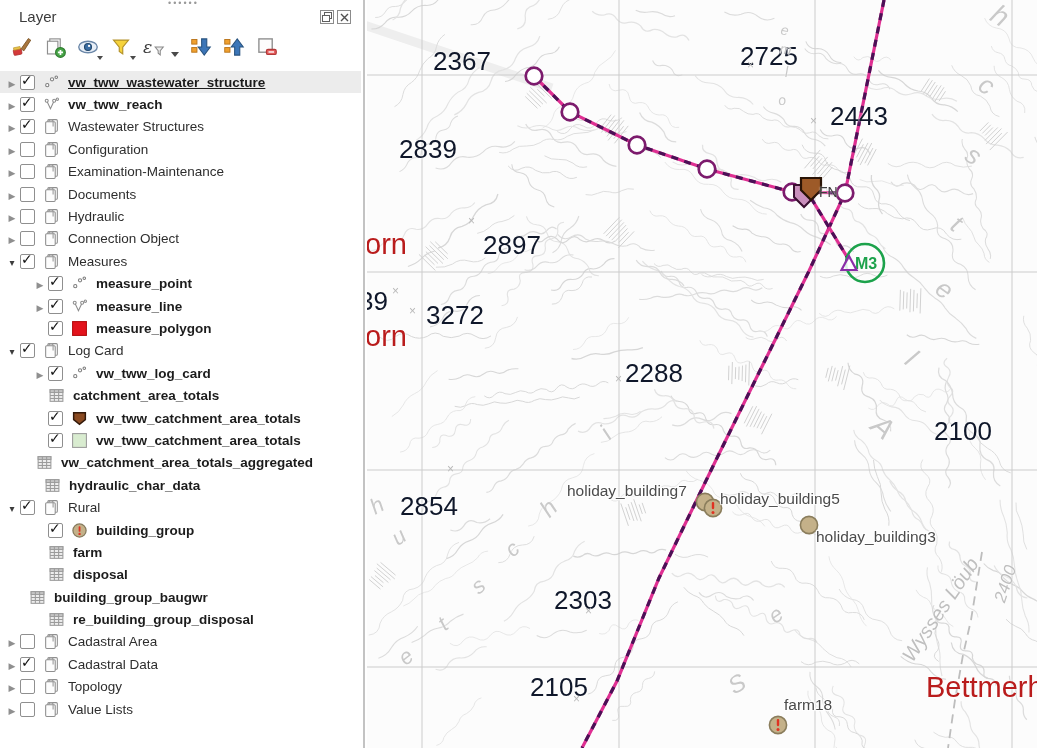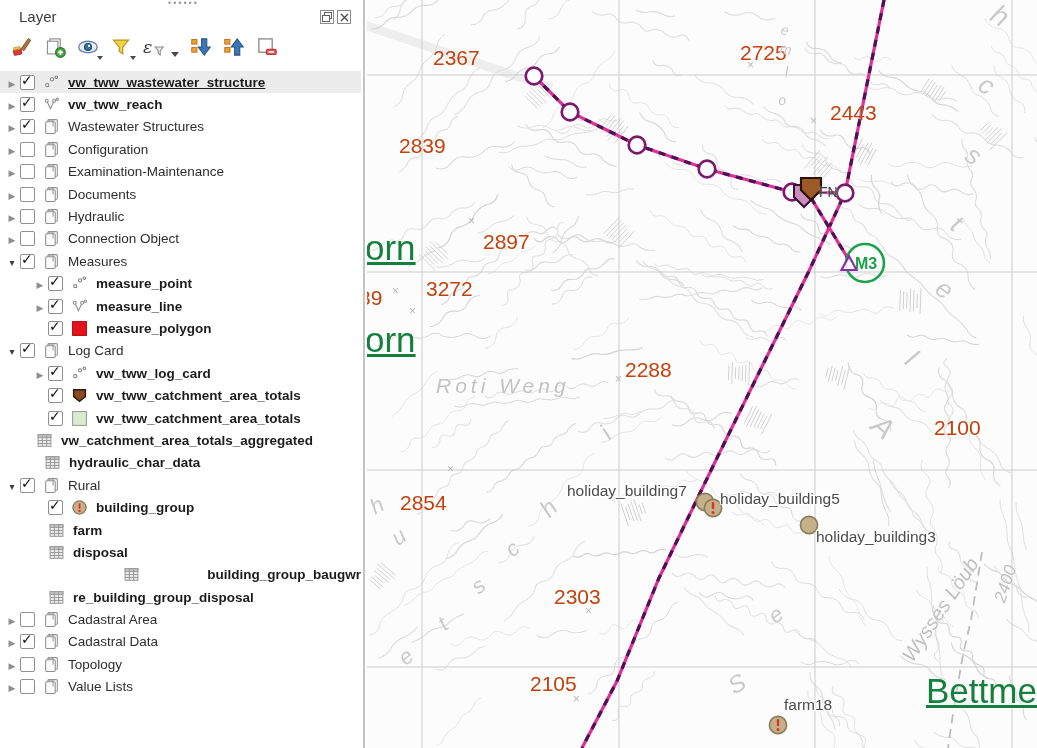--- a/index.html
+++ b/index.html
@@ -38,22 +38,22 @@
   .licon{flex:0 0 18px;width:18px;height:17px;margin-right:7px;}
   .lbl{white-space:nowrap;}
   .lbl.b{font-weight:bold;color:#1c1c1c;}
   .lbl.u{text-decoration:underline;}
 
   
   #map{position:absolute;left:367px;top:0;width:670px;height:748px;background:#fcfcfc;overflow:hidden;}
   #mapsvg{position:absolute;left:0;top:0;}
   #map-labels{position:absolute;left:0;top:0;width:100%;height:100%;pointer-events:none;}
   .mlab{position:absolute;white-space:nowrap;}
-  .elev{font-size:21px;color:#c2410c;text-shadow:0 0 3px #fff;}
-  .big{font-size:35px;color:#15803d;text-shadow:0 0 3px #fff;text-decoration:underline;}
+  .elev{font-size:26px;color:#0f172a;text-shadow:0 0 3px #fff;}
+  .big{font-size:29px;color:#b91c1c;text-shadow:0 0 3px #fff;}
   .place{font-size:21px;font-style:italic;letter-spacing:4px;color:#c3c3c3;text-shadow:0 0 3px #fff;}
   .feat{font-size:15.5px;color:#4b4b4b;text-shadow:-1px -1px 1px #fff,1px -1px 1px #fff,-1px 1px 1px #fff,1px 1px 1px #fff,0 0 3px #fff;}
   .fn{font-size:14px;color:#3d3d3d;text-shadow:0 0 2px #fff;}
   .letter{font-style:italic;color:#c9c9c9;text-shadow:0 0 2px #fff;}
   .rotlab{font-style:italic;color:#bfbfbf;text-shadow:0 0 2px #fff;transform-origin:0 50%;}
   .xmark{font-size:12px;color:#b9b9b9;}
 </style>
 </head>
 <body>
 
@@ -305,111 +305,123 @@
               <g fill="#fff" stroke="#7d7d7d">
                 <circle cx="4" cy="10.5" r="1.5"></circle>
                 <circle cx="8.5" cy="5" r="1.5"></circle>
                 <circle cx="12.5" cy="3" r="1.2"></circle>
               </g>
             </svg></span>
           <span class="lbl b">vw_tww_log_card</span>
         </div>
         <div class="trow" style="padding-left: 32px;">
           <span class="slot-exp"></span>
-          <span class="cbox">
-            <span class="chk">✓</span>
-          </span>
-          <span class="licon"><svg width="17" height="17" viewBox="0 0 16 16">
-              <path d="M2.5 2.5 h11 v6.5 l-5.5 4.5 -5.5 -4.5 z" fill="#8a4a21" stroke="#33190a" stroke-width="1.4"></path>
-            </svg></span>
-          <span class="lbl b">vw_tww_catchment_area_totals</span>
-        </div>
-        <div class="trow" style="padding-left: 32px;">
-          <span class="slot-exp"></span>
-          <span class="cbox">
-            <span class="chk">✓</span>
-          </span>
-          <span class="licon"><svg width="17" height="17" viewBox="0 0 16 16">
-              <rect x="1.5" y="1.5" width="13" height="13" fill="#d9ecd0" stroke="#9b9b9b"></rect>
-            </svg></span>
-          <span class="lbl b">vw_tww_catchment_area_totals</span>
-        </div>
-        <div class="trow" style="padding-left: 20px;">
-          <span class="slot-exp"></span>
           <span class="licon"><svg width="17" height="17" viewBox="0 0 16 16">
               <rect x="2" y="2.5" width="12" height="11" fill="#ededed" stroke="#9b9b9b"></rect>
               <rect x="2" y="2.5" width="12" height="2.6" fill="#c9c9c9" stroke="#9b9b9b"></rect>
               <line x1="6" y1="2.5" x2="6" y2="13.5" stroke="#9b9b9b"></line>
               <line x1="10" y1="2.5" x2="10" y2="13.5" stroke="#9b9b9b"></line>
               <line x1="2" y1="8" x2="14" y2="8" stroke="#9b9b9b"></line>
               <line x1="2" y1="10.8" x2="14" y2="10.8" stroke="#9b9b9b"></line>
             </svg></span>
-          <span class="lbl b">vw_catchment_area_totals_aggregated</span>
-        </div>
-        <div class="trow" style="padding-left: 28px;">
+          <span class="lbl b">catchment_area_totals</span>
+        </div>
+        <div class="trow" style="padding-left: 32px;">
+          <span class="slot-exp"></span>
+          <span class="cbox">
+            <span class="chk">✓</span>
+          </span>
+          <span class="licon"><svg width="17" height="17" viewBox="0 0 16 16">
+              <path d="M2.5 2.5 h11 v6.5 l-5.5 4.5 -5.5 -4.5 z" fill="#8a4a21" stroke="#33190a" stroke-width="1.4"></path>
+            </svg></span>
+          <span class="lbl b">vw_tww_catchment_area_totals</span>
+        </div>
+        <div class="trow" style="padding-left: 32px;">
+          <span class="slot-exp"></span>
+          <span class="cbox">
+            <span class="chk">✓</span>
+          </span>
+          <span class="licon"><svg width="17" height="17" viewBox="0 0 16 16">
+              <rect x="1.5" y="1.5" width="13" height="13" fill="#d9ecd0" stroke="#9b9b9b"></rect>
+            </svg></span>
+          <span class="lbl b">vw_tww_catchment_area_totals</span>
+        </div>
+        <div class="trow" style="padding-left: 20px;">
           <span class="slot-exp"></span>
           <span class="licon"><svg width="17" height="17" viewBox="0 0 16 16">
               <rect x="2" y="2.5" width="12" height="11" fill="#ededed" stroke="#9b9b9b"></rect>
               <rect x="2" y="2.5" width="12" height="2.6" fill="#c9c9c9" stroke="#9b9b9b"></rect>
               <line x1="6" y1="2.5" x2="6" y2="13.5" stroke="#9b9b9b"></line>
               <line x1="10" y1="2.5" x2="10" y2="13.5" stroke="#9b9b9b"></line>
               <line x1="2" y1="8" x2="14" y2="8" stroke="#9b9b9b"></line>
               <line x1="2" y1="10.8" x2="14" y2="10.8" stroke="#9b9b9b"></line>
             </svg></span>
-          <span class="lbl b">hydraulic_char_data</span>
-        </div>
-        <div class="trow" style="padding-left: 4px;">
-          <span class="slot-exp"><span class="exp-o">▾</span></span>
-          <span class="cbox">
-            <span class="chk">✓</span>
-          </span>
-          <span class="licon"><svg width="17" height="17" viewBox="0 0 16 16">
-              <rect x="4.5" y="1.5" width="9" height="11" rx="1" fill="#fff" stroke="#8f8f8f"></rect>
-              <rect x="2.5" y="3.5" width="9" height="11" rx="1" fill="#fdfdfd" stroke="#8f8f8f"></rect>
-              <path d="M5.5 3.5 a2 2 0 0 1 4 0 v4.5" fill="none" stroke="#9a9a9a"></path>
-            </svg></span>
-          <span class="lbl">Rural</span>
-        </div>
-        <div class="trow" style="padding-left: 32px;">
-          <span class="slot-exp"></span>
-          <span class="cbox">
-            <span class="chk">✓</span>
-          </span>
-          <span class="licon"><svg width="17" height="17" viewBox="0 0 16 16">
-              <circle cx="8" cy="8" r="6.2" fill="#c4b189" stroke="#857a5e" stroke-width="1.2"></circle>
-              <rect x="7.2" y="4" width="1.7" height="5.2" rx="0.8" fill="#e03222"></rect>
-              <circle cx="8.05" cy="11.2" r="1.1" fill="#e03222"></circle>
-            </svg></span>
-          <span class="lbl b">building_group</span>
-        </div>
-        <div class="trow" style="padding-left: 32px;">
+          <span class="lbl b">vw_catchment_area_totals_aggregated</span>
+        </div>
+        <div class="trow" style="padding-left: 28px;">
           <span class="slot-exp"></span>
           <span class="licon"><svg width="17" height="17" viewBox="0 0 16 16">
               <rect x="2" y="2.5" width="12" height="11" fill="#ededed" stroke="#9b9b9b"></rect>
               <rect x="2" y="2.5" width="12" height="2.6" fill="#c9c9c9" stroke="#9b9b9b"></rect>
               <line x1="6" y1="2.5" x2="6" y2="13.5" stroke="#9b9b9b"></line>
               <line x1="10" y1="2.5" x2="10" y2="13.5" stroke="#9b9b9b"></line>
               <line x1="2" y1="8" x2="14" y2="8" stroke="#9b9b9b"></line>
               <line x1="2" y1="10.8" x2="14" y2="10.8" stroke="#9b9b9b"></line>
             </svg></span>
-          <span class="lbl b">farm</span>
+          <span class="lbl b">hydraulic_char_data</span>
+        </div>
+        <div class="trow" style="padding-left: 4px;">
+          <span class="slot-exp"><span class="exp-o">▾</span></span>
+          <span class="cbox">
+            <span class="chk">✓</span>
+          </span>
+          <span class="licon"><svg width="17" height="17" viewBox="0 0 16 16">
+              <rect x="4.5" y="1.5" width="9" height="11" rx="1" fill="#fff" stroke="#8f8f8f"></rect>
+              <rect x="2.5" y="3.5" width="9" height="11" rx="1" fill="#fdfdfd" stroke="#8f8f8f"></rect>
+              <path d="M5.5 3.5 a2 2 0 0 1 4 0 v4.5" fill="none" stroke="#9a9a9a"></path>
+            </svg></span>
+          <span class="lbl">Rural</span>
+        </div>
+        <div class="trow" style="padding-left: 32px;">
+          <span class="slot-exp"></span>
+          <span class="cbox">
+            <span class="chk">✓</span>
+          </span>
+          <span class="licon"><svg width="17" height="17" viewBox="0 0 16 16">
+              <circle cx="8" cy="8" r="6.2" fill="#c4b189" stroke="#857a5e" stroke-width="1.2"></circle>
+              <rect x="7.2" y="4" width="1.7" height="5.2" rx="0.8" fill="#e03222"></rect>
+              <circle cx="8.05" cy="11.2" r="1.1" fill="#e03222"></circle>
+            </svg></span>
+          <span class="lbl b">building_group</span>
         </div>
         <div class="trow" style="padding-left: 32px;">
           <span class="slot-exp"></span>
           <span class="licon"><svg width="17" height="17" viewBox="0 0 16 16">
               <rect x="2" y="2.5" width="12" height="11" fill="#ededed" stroke="#9b9b9b"></rect>
               <rect x="2" y="2.5" width="12" height="2.6" fill="#c9c9c9" stroke="#9b9b9b"></rect>
               <line x1="6" y1="2.5" x2="6" y2="13.5" stroke="#9b9b9b"></line>
               <line x1="10" y1="2.5" x2="10" y2="13.5" stroke="#9b9b9b"></line>
               <line x1="2" y1="8" x2="14" y2="8" stroke="#9b9b9b"></line>
               <line x1="2" y1="10.8" x2="14" y2="10.8" stroke="#9b9b9b"></line>
             </svg></span>
+          <span class="lbl b">farm</span>
+        </div>
+        <div class="trow" style="padding-left: 32px;">
+          <span class="slot-exp"></span>
+          <span class="licon"><svg width="17" height="17" viewBox="0 0 16 16">
+              <rect x="2" y="2.5" width="12" height="11" fill="#ededed" stroke="#9b9b9b"></rect>
+              <rect x="2" y="2.5" width="12" height="2.6" fill="#c9c9c9" stroke="#9b9b9b"></rect>
+              <line x1="6" y1="2.5" x2="6" y2="13.5" stroke="#9b9b9b"></line>
+              <line x1="10" y1="2.5" x2="10" y2="13.5" stroke="#9b9b9b"></line>
+              <line x1="2" y1="8" x2="14" y2="8" stroke="#9b9b9b"></line>
+              <line x1="2" y1="10.8" x2="14" y2="10.8" stroke="#9b9b9b"></line>
+            </svg></span>
           <span class="lbl b">disposal</span>
         </div>
-        <div class="trow" style="padding-left: 48px; justify-content: space-between;">
+        <div class="trow" style="padding-left: 13px;">
           <span class="slot-exp"></span>
           <span class="licon"><svg width="17" height="17" viewBox="0 0 16 16">
               <rect x="2" y="2.5" width="12" height="11" fill="#ededed" stroke="#9b9b9b"></rect>
               <rect x="2" y="2.5" width="12" height="2.6" fill="#c9c9c9" stroke="#9b9b9b"></rect>
               <line x1="6" y1="2.5" x2="6" y2="13.5" stroke="#9b9b9b"></line>
               <line x1="10" y1="2.5" x2="10" y2="13.5" stroke="#9b9b9b"></line>
               <line x1="2" y1="8" x2="14" y2="8" stroke="#9b9b9b"></line>
               <line x1="2" y1="10.8" x2="14" y2="10.8" stroke="#9b9b9b"></line>
             </svg></span>
           <span class="lbl b">building_group_baugwr</span>
@@ -807,31 +819,30 @@
           <text x="499" y="269" text-anchor="middle" font-size="16" font-weight="bold" fill="#1ca24b">M3</text>
           <path d="M482 256 L489.5 270 L474.5 270 z" fill="rgba(255,255,255,0.85)" stroke="#8b2fa8" stroke-width="2.2"></path>
         </g>
       </svg>
     <div id="map-labels">
         <span class="mlab elev" style="left: 66px; top: 46px;">2367</span>
         <span class="mlab elev" style="left: 32px; top: 134px;">2839</span>
         <span class="mlab elev" style="left: 373px; top: 41px;">2725</span>
         <span class="mlab elev" style="left: 463px; top: 101px;">2443</span>
         <span class="mlab elev" style="left: 116px; top: 230px;">2897</span>
-        <span class="mlab elev" style="left: 59px; top: 277px;">3272</span>
+        <span class="mlab elev" style="left: 59px; top: 300px;">3272</span>
         <span class="mlab elev" style="left: 258px; top: 358px;">2288</span>
         <span class="mlab elev" style="left: 33px; top: 491px;">2854</span>
         <span class="mlab elev" style="left: 187px; top: 585px;">2303</span>
         <span class="mlab elev" style="left: 163px; top: 672px;">2105</span>
         <span class="mlab elev" style="left: 567px; top: 416px;">2100</span>
         <span class="mlab elev" style="left: -8px; top: 286px;">39</span>
         <span class="mlab big" style="left: -2px; top: 228px;">orn</span>
         <span class="mlab big" style="left: -2px; top: 320px;">orn</span>
         <span class="mlab big" style="left: 543px; top: 671px; margin-left: 16px;">Bettmerh</span>
-        <span class="mlab place" style="left: 69px; top: 374px;">Roti Weng</span>
         <span class="mlab feat" style="left: 200px; top: 482px;">holiday_building7</span>
         <span class="mlab feat" style="left: 353px; top: 490px;">holiday_building5</span>
         <span class="mlab feat" style="left: 449px; top: 528px;">holiday_building3</span>
         <span class="mlab feat" style="left: 417px; top: 696px;">farm18</span>
         <span class="mlab fn" style="left: 452px; top: 184px;">FN</span>
         <span class="mlab rotlab" style="left: 540px; top: 648px; font-size: 20px; transform: rotate(-56deg);">Wysses Löub</span>
         <span class="mlab rotlab" style="left: 633px; top: 592px; font-size: 17px; transform: rotate(-72deg);">2400</span>
         <span class="mlab letter" style="left: 414px; top: 22px; font-size: 14px; transform: rotate(12deg);">e</span>
         <span class="mlab letter" style="left: 413px; top: 41px; font-size: 14px; transform: rotate(8deg);">m</span>
         <span class="mlab letter" style="left: 418px; top: 64px; font-size: 14px; transform: rotate(0deg);">l</span>

